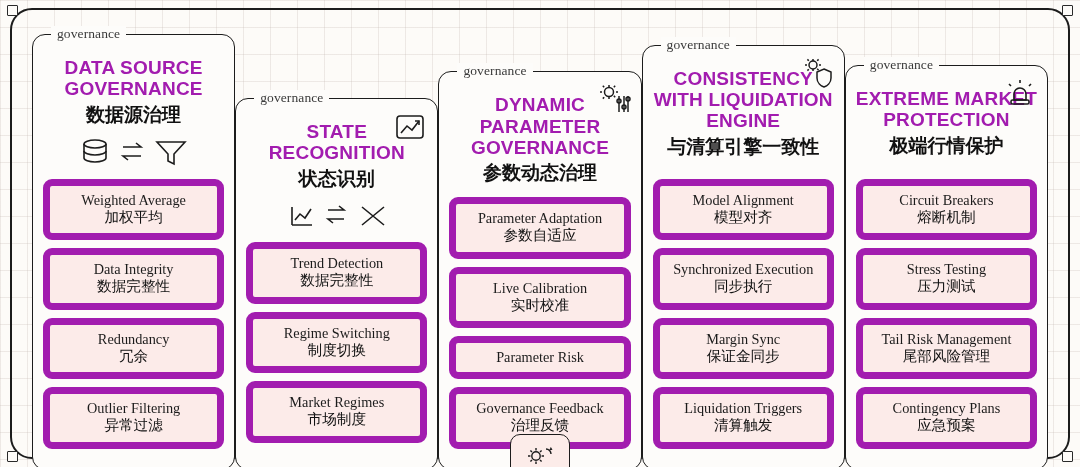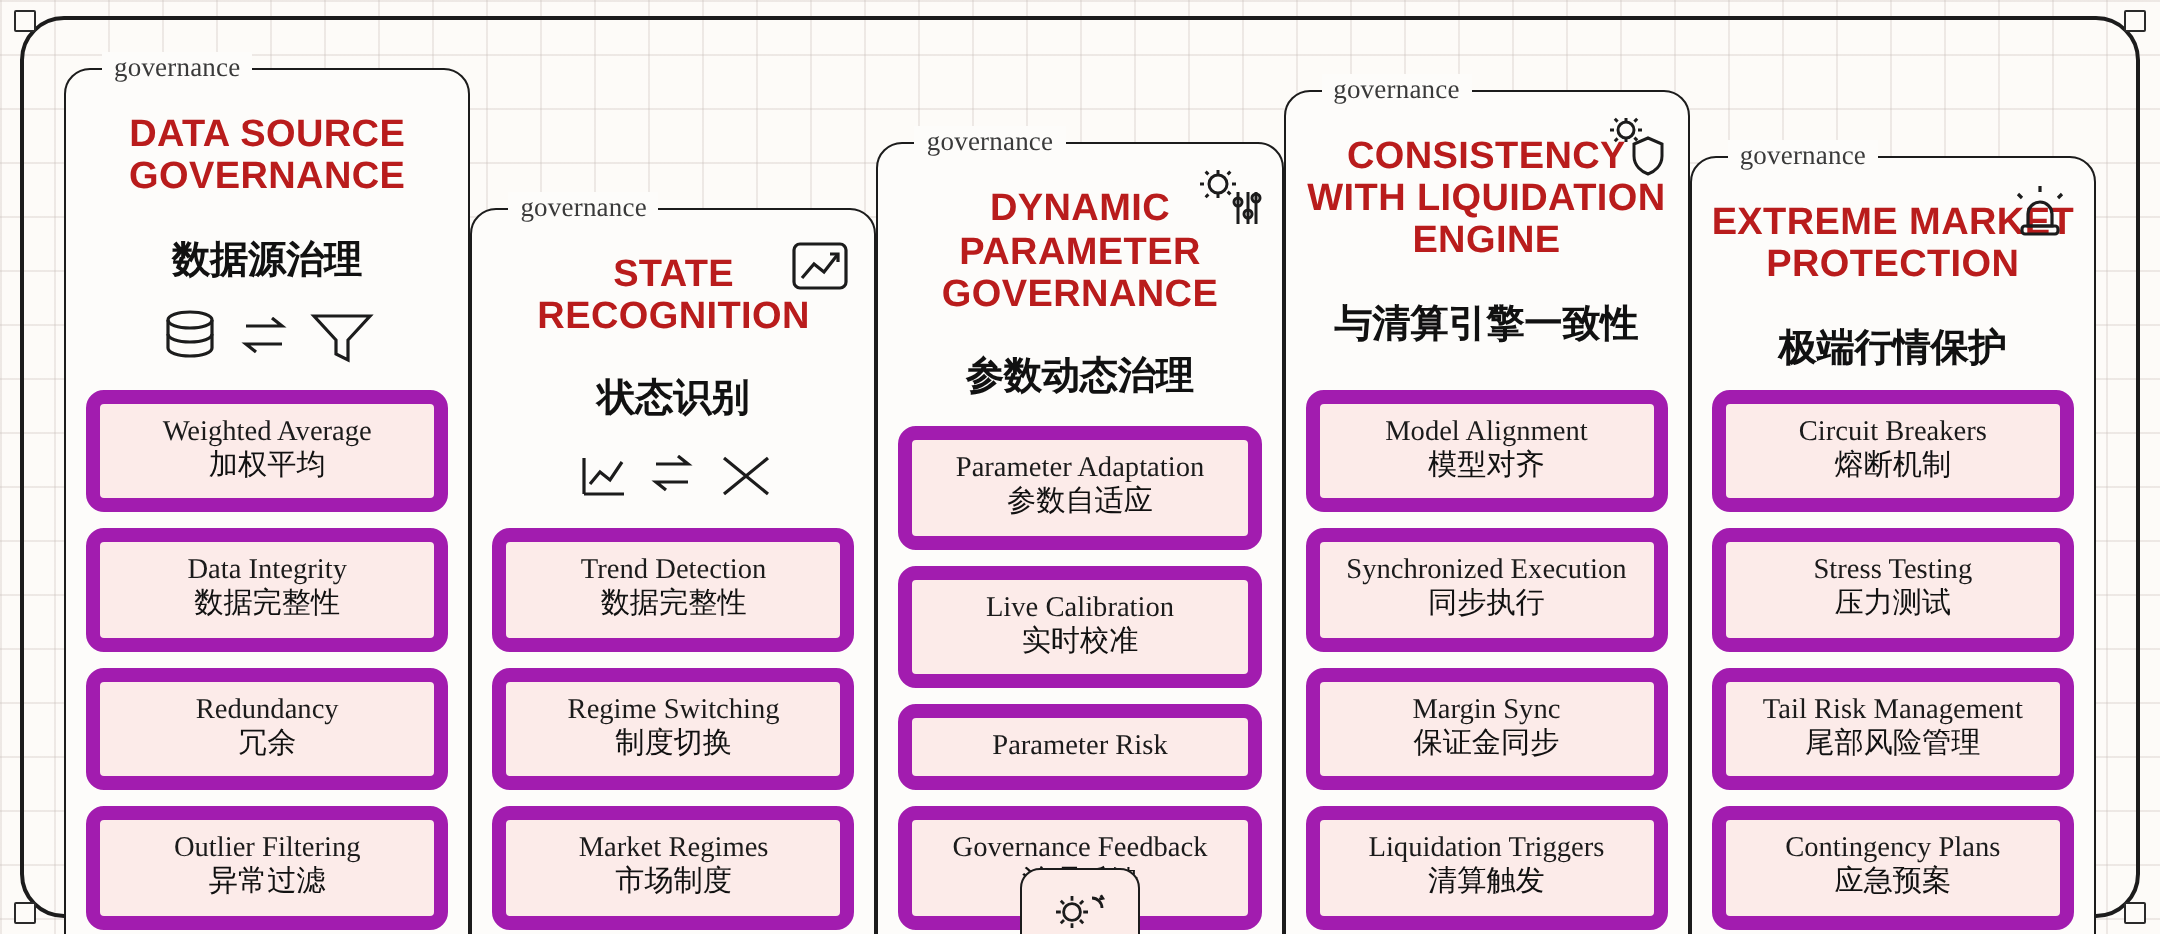--- a/index.html
+++ b/index.html
@@ -89,29 +89,29 @@
     color: #1c1c1c;
   }
   .col-icon svg { display:block; width:100%; height:100%; }
   .title-en {
     margin-top: 6px;
     text-align: center;
     font-weight: bold;
     font-size: 19px;
     line-height: 1.13;
     letter-spacing: .2px;
-    color: #b91c1c;
+    color: #a21caf;
   }
   .title-zh {
     text-align: center;
     font-weight: bold;
     font-size: 19px;
     line-height: 1.25;
     color: #111;
-    margin-top: 19px;
+    margin-top: 3px;
   }
   .mid-icon {
     height: 40px;
     margin: 6px 0 6px 0;
     display: flex;
     align-items: center;
     justify-content: center;
     color: #1c1c1c;
   }
   .mid-icon svg { display: block; }
@@ -304,21 +304,21 @@
         <span class="legend">governance</span>
         <span class="col-icon">
           <svg viewBox="0 0 34 34" fill="none" stroke="#1c1c1c" stroke-width="1.6">
             <path d="M11 24v-6a6 6 0 0 1 12 0v6z"></path>
             <rect x="8" y="24" width="18" height="4" rx="1.5"></rect>
             <path d="M17 7v-3M8 10 6 8M26 10l2-2"></path>
           </svg>
         </span>
         <div class="title-en">EXTREME MARKET PROTECTION</div>
         <div class="title-zh">极端行情保护</div>
-        <div class="items" style="margin-top:8px">
+        <div class="items" style="margin-top:21px">
           <div class="item">
             <div class="en">Circuit Breakers</div>
             <div class="zh">熔断机制</div>
           </div>
           <div class="item">
             <div class="en">Stress Testing</div>
             <div class="zh">压力测试</div>
           </div>
           <div class="item">
             <div class="en">Tail Risk Management</div>

